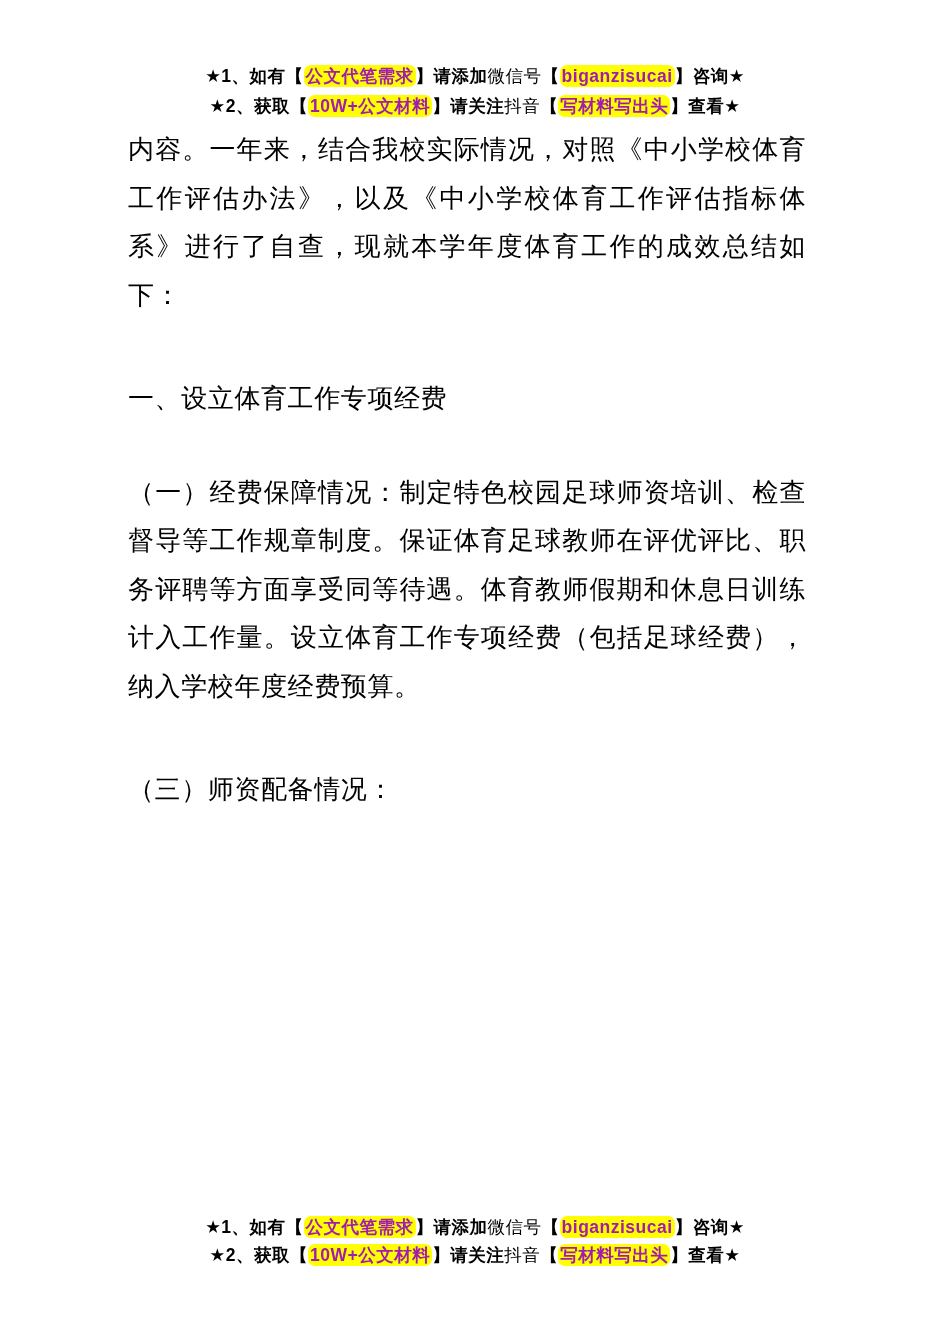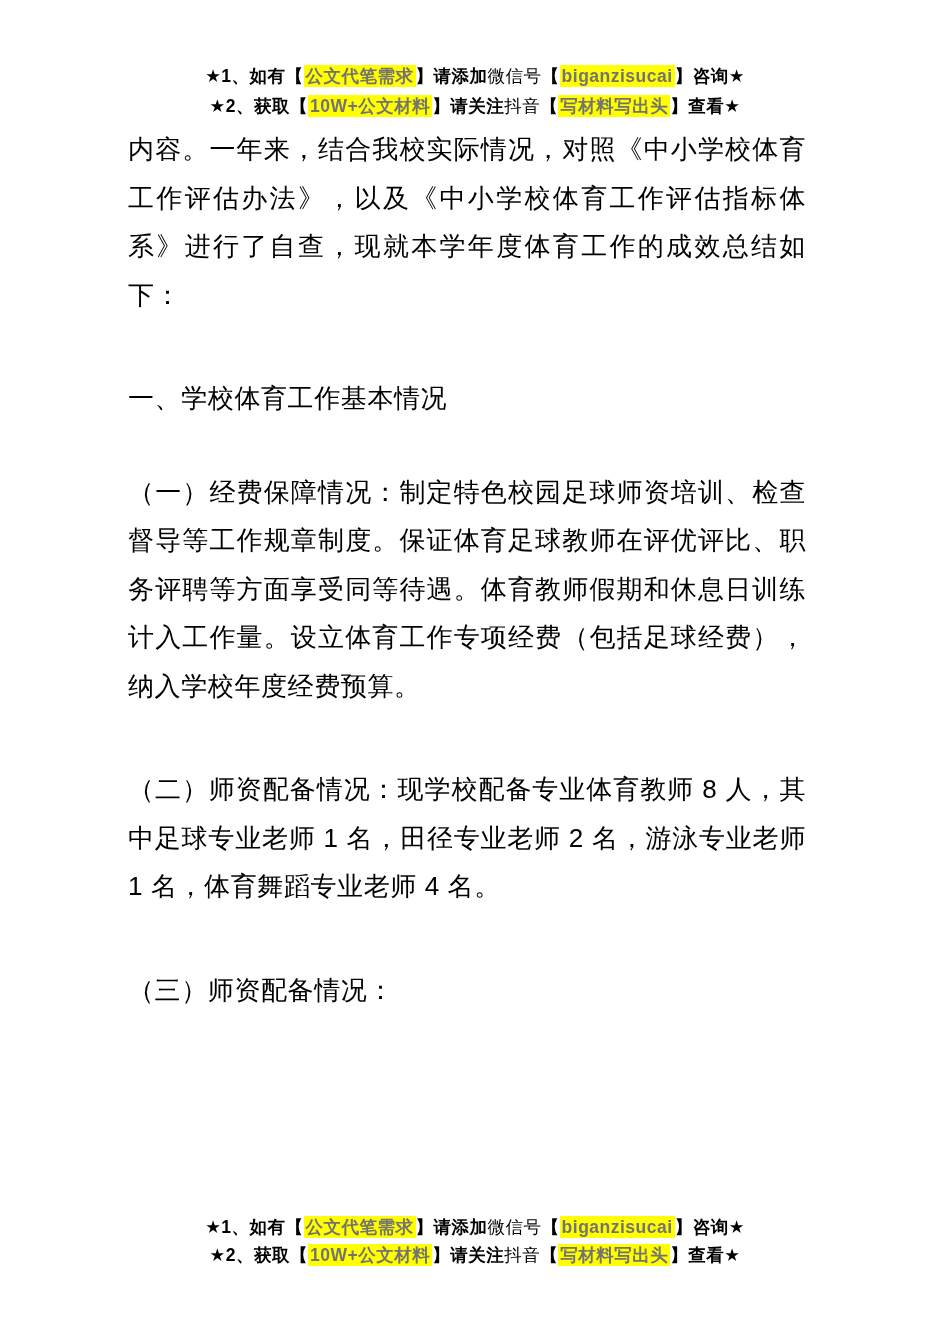--- a/index.html
+++ b/index.html
@@ -21,23 +21,24 @@
     font-size: 17.5px;
     font-weight: 700;
     letter-spacing: 0.5px;
     color: #000000;
     white-space: nowrap;
   }
   .ad-header { top: 61px;  line-height: 30px; }
   .ad-footer { top: 1213px; line-height: 28px; }
   .ad .rg { font-weight: 400; }
   .hl {
-    color: #737373;
+    color: #a21caf;
     background: #ffff00;
     padding: 1px 2px;
+    border-radius: 7px;
   }
   .u {
     text-decoration-thickness: 2px;
     text-underline-offset: 4px;
   }
   
   .doc-body {
     position: absolute;
     left: 128px;
     top: 125px;
@@ -64,23 +65,22 @@
     <div class="ad-line">
       <span>★1、如有【</span><span class="hl">公文代笔需求</span><span>】请</span><span class="u">添加</span><span class="rg">微信号</span><span>【</span><span class="hl u">biganzisucai</span><span>】咨询★</span>
     </div>
     <div class="ad-line">
       <span>★2、获取【</span><span class="hl">10W+公文材料</span><span>】请</span><span class="u">关注</span><span class="rg">抖音</span><span>【</span><span class="hl u">写材料写出头</span><span>】查看★</span>
     </div>
   </div>
 
   <div class="doc-body">
     <p class="para">内容。一年来，结合我校实际情况，对照《中小学校体育工作评估办法》，以及《中小学校体育工作评估指标体系》进行了自查，现就本学年度体育工作的成效总结如下：</p>
-    <p class="para heading">一、学校体育工作基本情况</p>
+    <p class="para heading">一、设立体育工作专项经费</p>
     <p class="para">（一）经费保障情况：制定特色校园足球师资培训、检查督导等工作规章制度。保证体育足球教师在评优评比、职务评聘等方面享受同等待遇。体育教师假期和休息日训练计入工作量。设立体育工作专项经费（包括足球经费），纳入学校年度经费预算。</p>
-    <p class="para">（二）师资配备情况：现学校配备专业体育教师 8 人，其中足球专业老师 1 名，田径专业老师 2 名，游泳专业老师 1 名，体育舞蹈专业老师 4 名。</p>
     <p class="para">（三）师资配备情况：</p>
   </div>
 
   <div class="ad ad-footer">
     <div class="ad-line">
       <span>★1、如有【</span><span class="hl">公文代笔需求</span><span>】请</span><span class="u">添加</span><span class="rg">微信号</span><span>【</span><span class="hl u">biganzisucai</span><span>】咨询★</span>
     </div>
     <div class="ad-line">
       <span>★2、获取【</span><span class="hl">10W+公文材料</span><span>】请</span><span class="u">关注</span><span class="rg">抖音</span><span>【</span><span class="hl u">写材料写出头</span><span>】查看★</span>
     </div>

